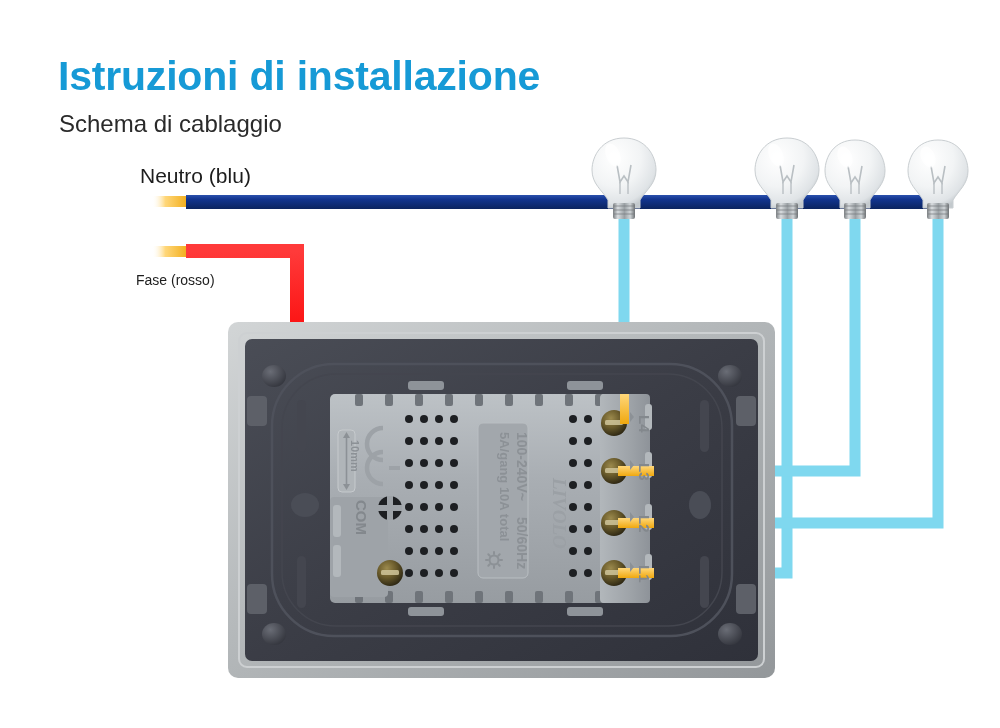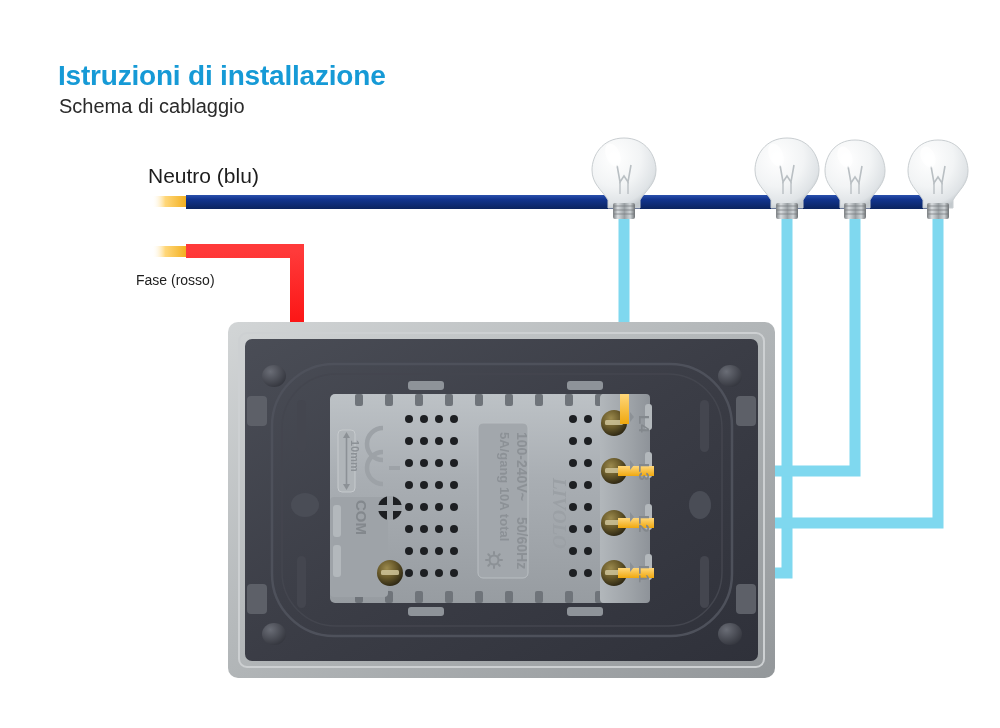--- a/index.html
+++ b/index.html
@@ -4,25 +4,25 @@
 <style>
   html,body{margin:0;padding:0;}
   body{
     width:1000px;height:728px;background:#ffffff;
     font-family:"Liberation Sans",sans-serif;
     overflow:hidden;position:relative;
   }
   #stage{position:absolute;left:0;top:0;width:1000px;height:728px;}
   .txt{position:absolute;white-space:nowrap;}
   #title{
-    left:58px;top:60px;font-size:28px;font-weight:bold;color:#169ad6;
+    left:58px;top:53px;font-size:41px;font-weight:bold;color:#169ad6;
     letter-spacing:-0.2px;
   }
-  #subtitle{left:59px;top:95px;font-size:20px;color:#2a2a2a;}
-  #lbl-neutro{left:148px;top:164px;font-size:21px;color:#1d1d1d;text-align:right;}
+  #subtitle{left:59px;top:110px;font-size:24px;color:#2a2a2a;}
+  #lbl-neutro{left:140px;top:164px;font-size:21px;color:#1d1d1d;text-align:right;}
   #lbl-fase{left:136px;top:272px;font-size:14px;color:#1d1d1d;}
   svg#diagram{position:absolute;left:0;top:0;width:1000px;height:728px;}
 </style>
 </head>
 <body>
 
 <div id="stage">
 
   <div class="txt" id="title">Istruzioni di installazione</div>
   <div class="txt" id="subtitle">Schema di cablaggio</div>

